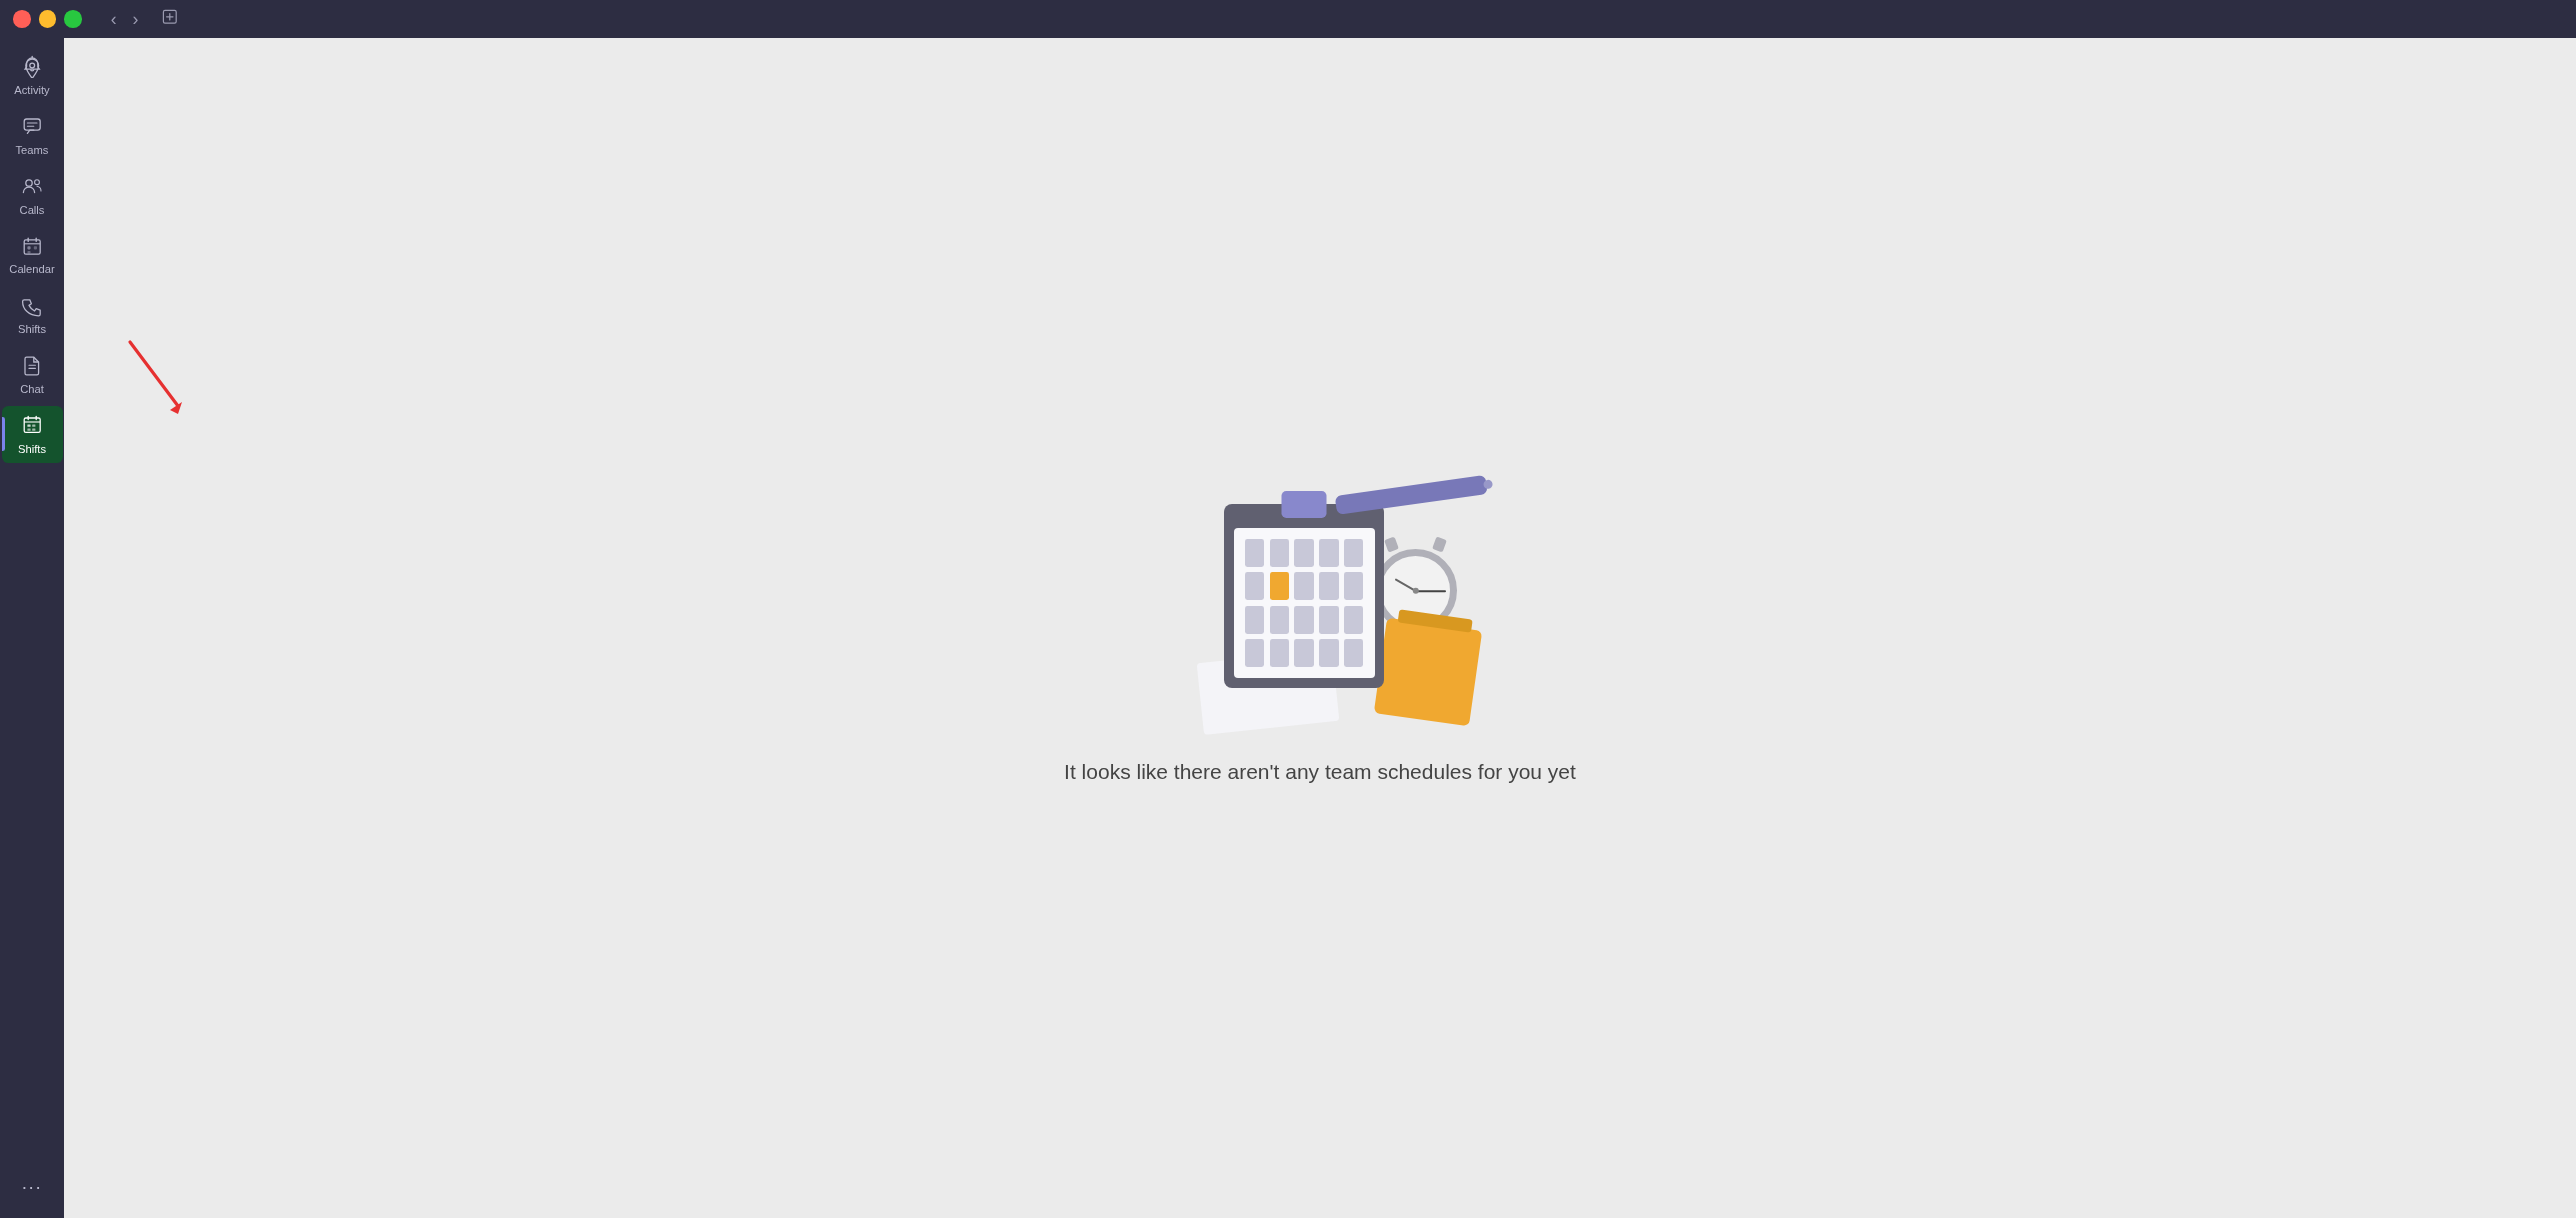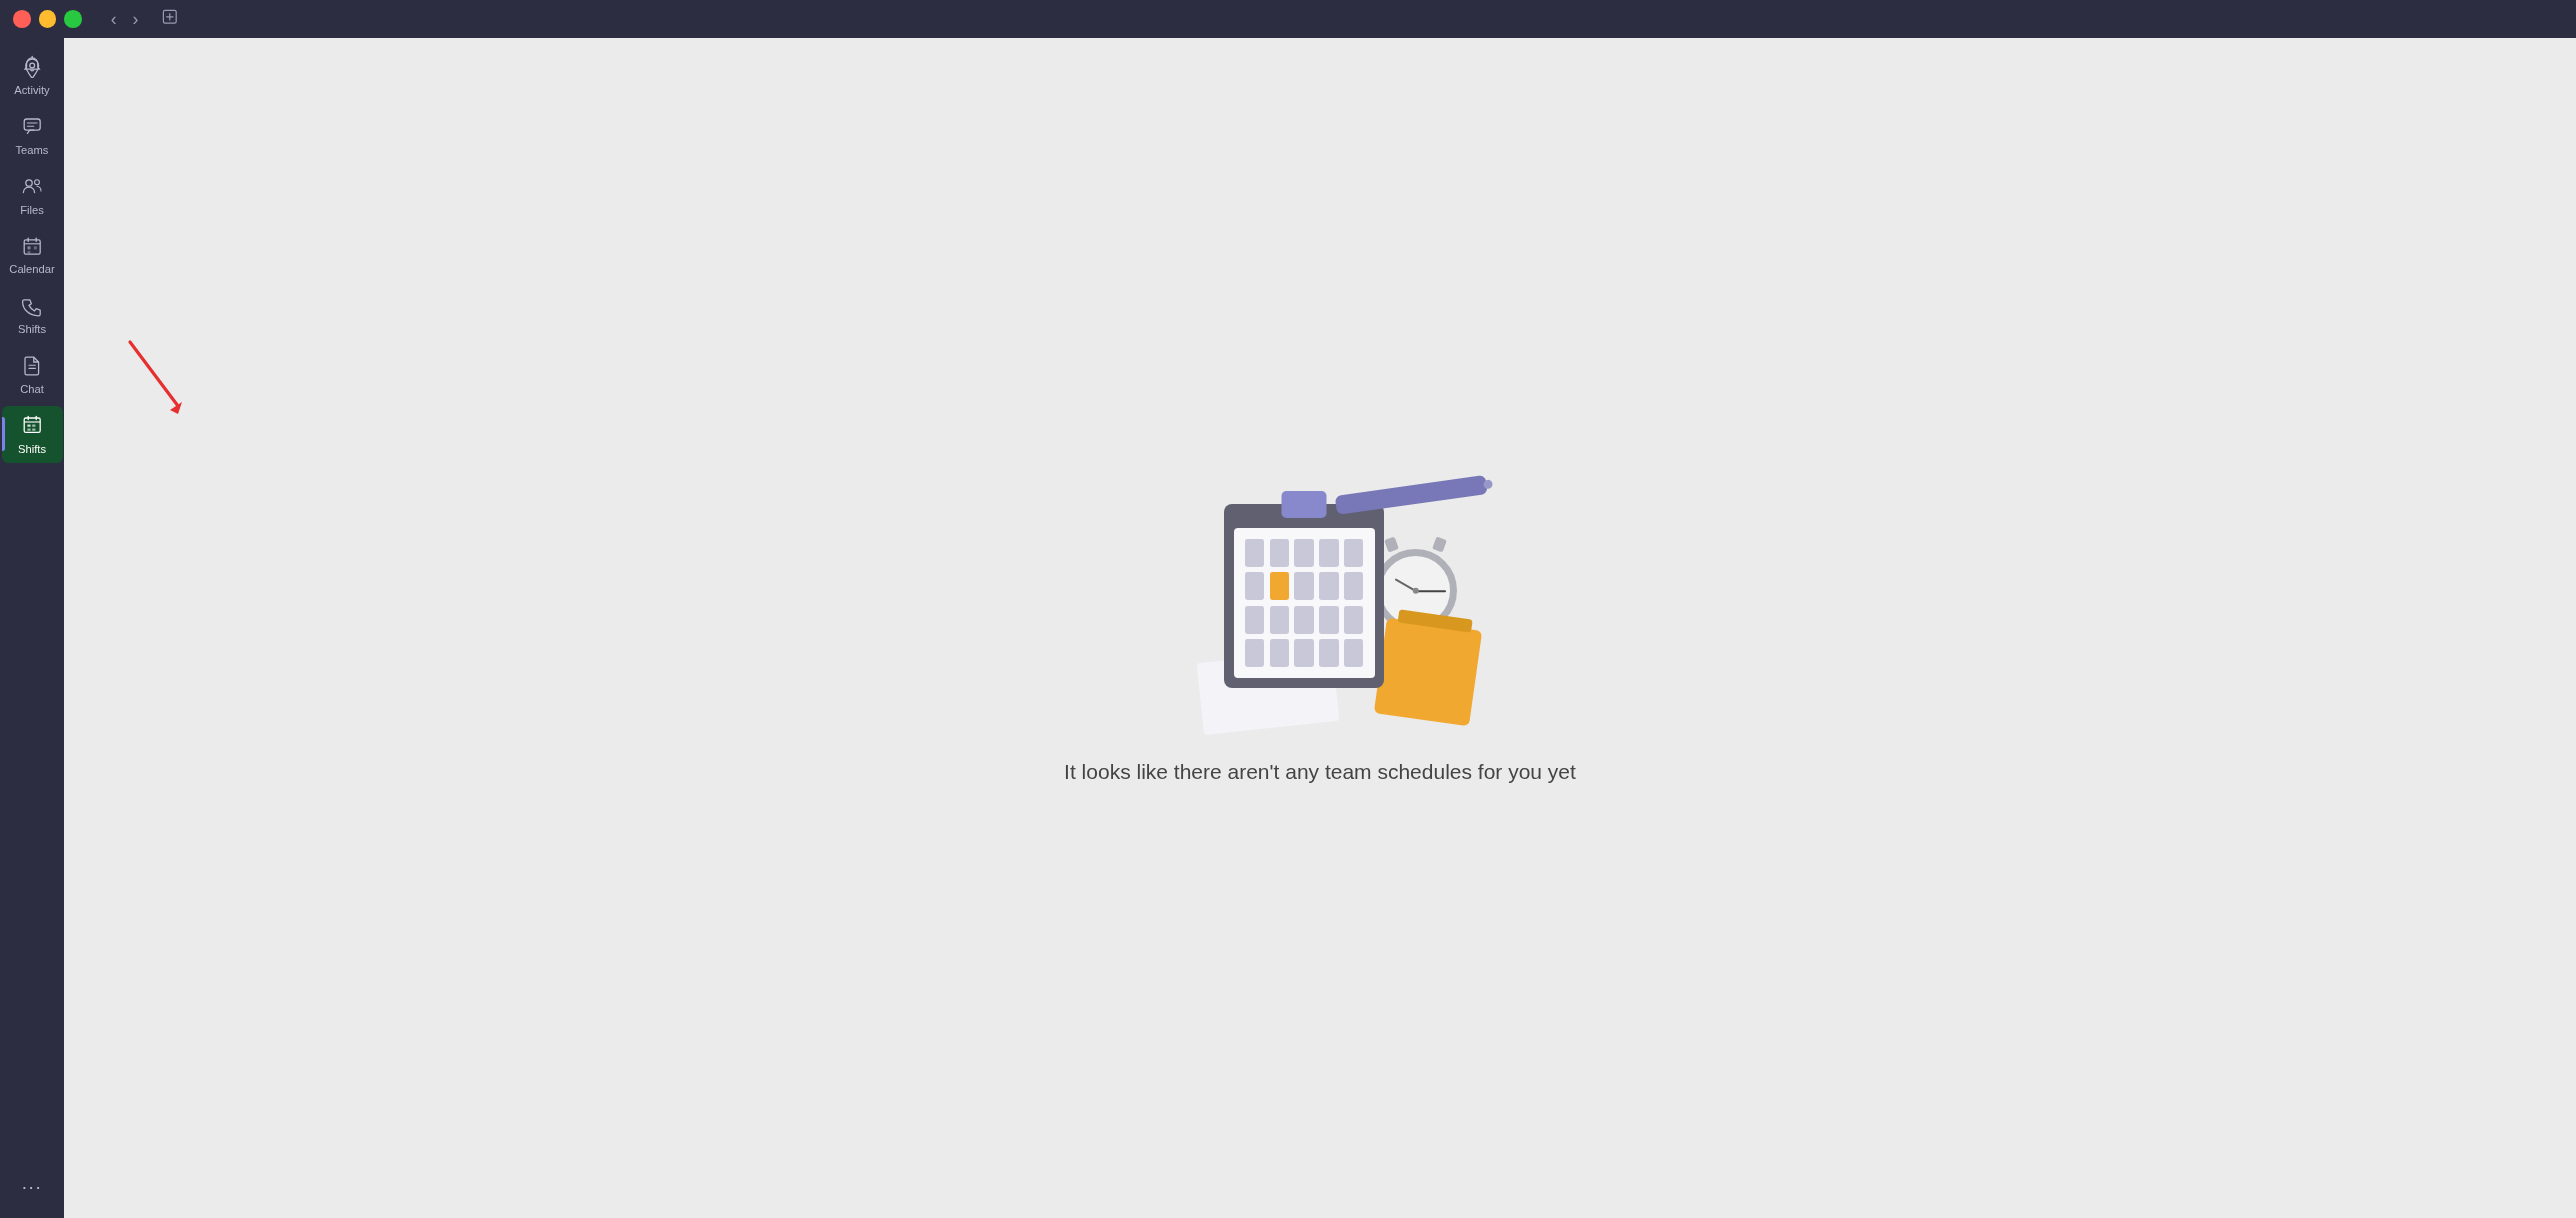--- a/index.html
+++ b/index.html
@@ -302,21 +302,21 @@
 
     <div class="sidebar-item">
       <div class="sidebar-icon">
         <svg width="22.4" height="22.4" viewBox="0 0 28 28" fill="none">
           <circle cx="10" cy="10" r="4" stroke="#b8b8cc" stroke-width="1.6" fill="none"></circle>
           <circle cx="20" cy="9" r="3" stroke="#b8b8cc" stroke-width="1.4" fill="none"></circle>
           <path d="M3 22c0-4 3.1-7 7-7s7 3.1 7 7" stroke="#b8b8cc" stroke-width="1.6" fill="none" stroke-linecap="round"></path>
           <path d="M20 14c2.8.5 5 2.9 5 5.9" stroke="#b8b8cc" stroke-width="1.4" fill="none" stroke-linecap="round"></path>
         </svg>
       </div>
-      <span class="sidebar-label">Files</span>
+      <span class="sidebar-label">Calls</span>
     </div>
 
     <div class="sidebar-item">
       <div class="sidebar-icon">
         <svg width="22.4" height="22.4" viewBox="0 0 28 28" fill="none">
           <rect x="4" y="6" width="20" height="18" rx="2" stroke="#b8b8cc" stroke-width="1.6" fill="none"></rect>
           <line x1="9" y1="4" x2="9" y2="8" stroke="#b8b8cc" stroke-width="1.6" stroke-linecap="round"></line>
           <line x1="19" y1="4" x2="19" y2="8" stroke="#b8b8cc" stroke-width="1.6" stroke-linecap="round"></line>
           <line x1="4" y1="11" x2="24" y2="11" stroke="#b8b8cc" stroke-width="1.4"></line>
           <rect x="8" y="14" width="4" height="4" rx="1" fill="#b8b8cc" opacity="0.6"></rect>

